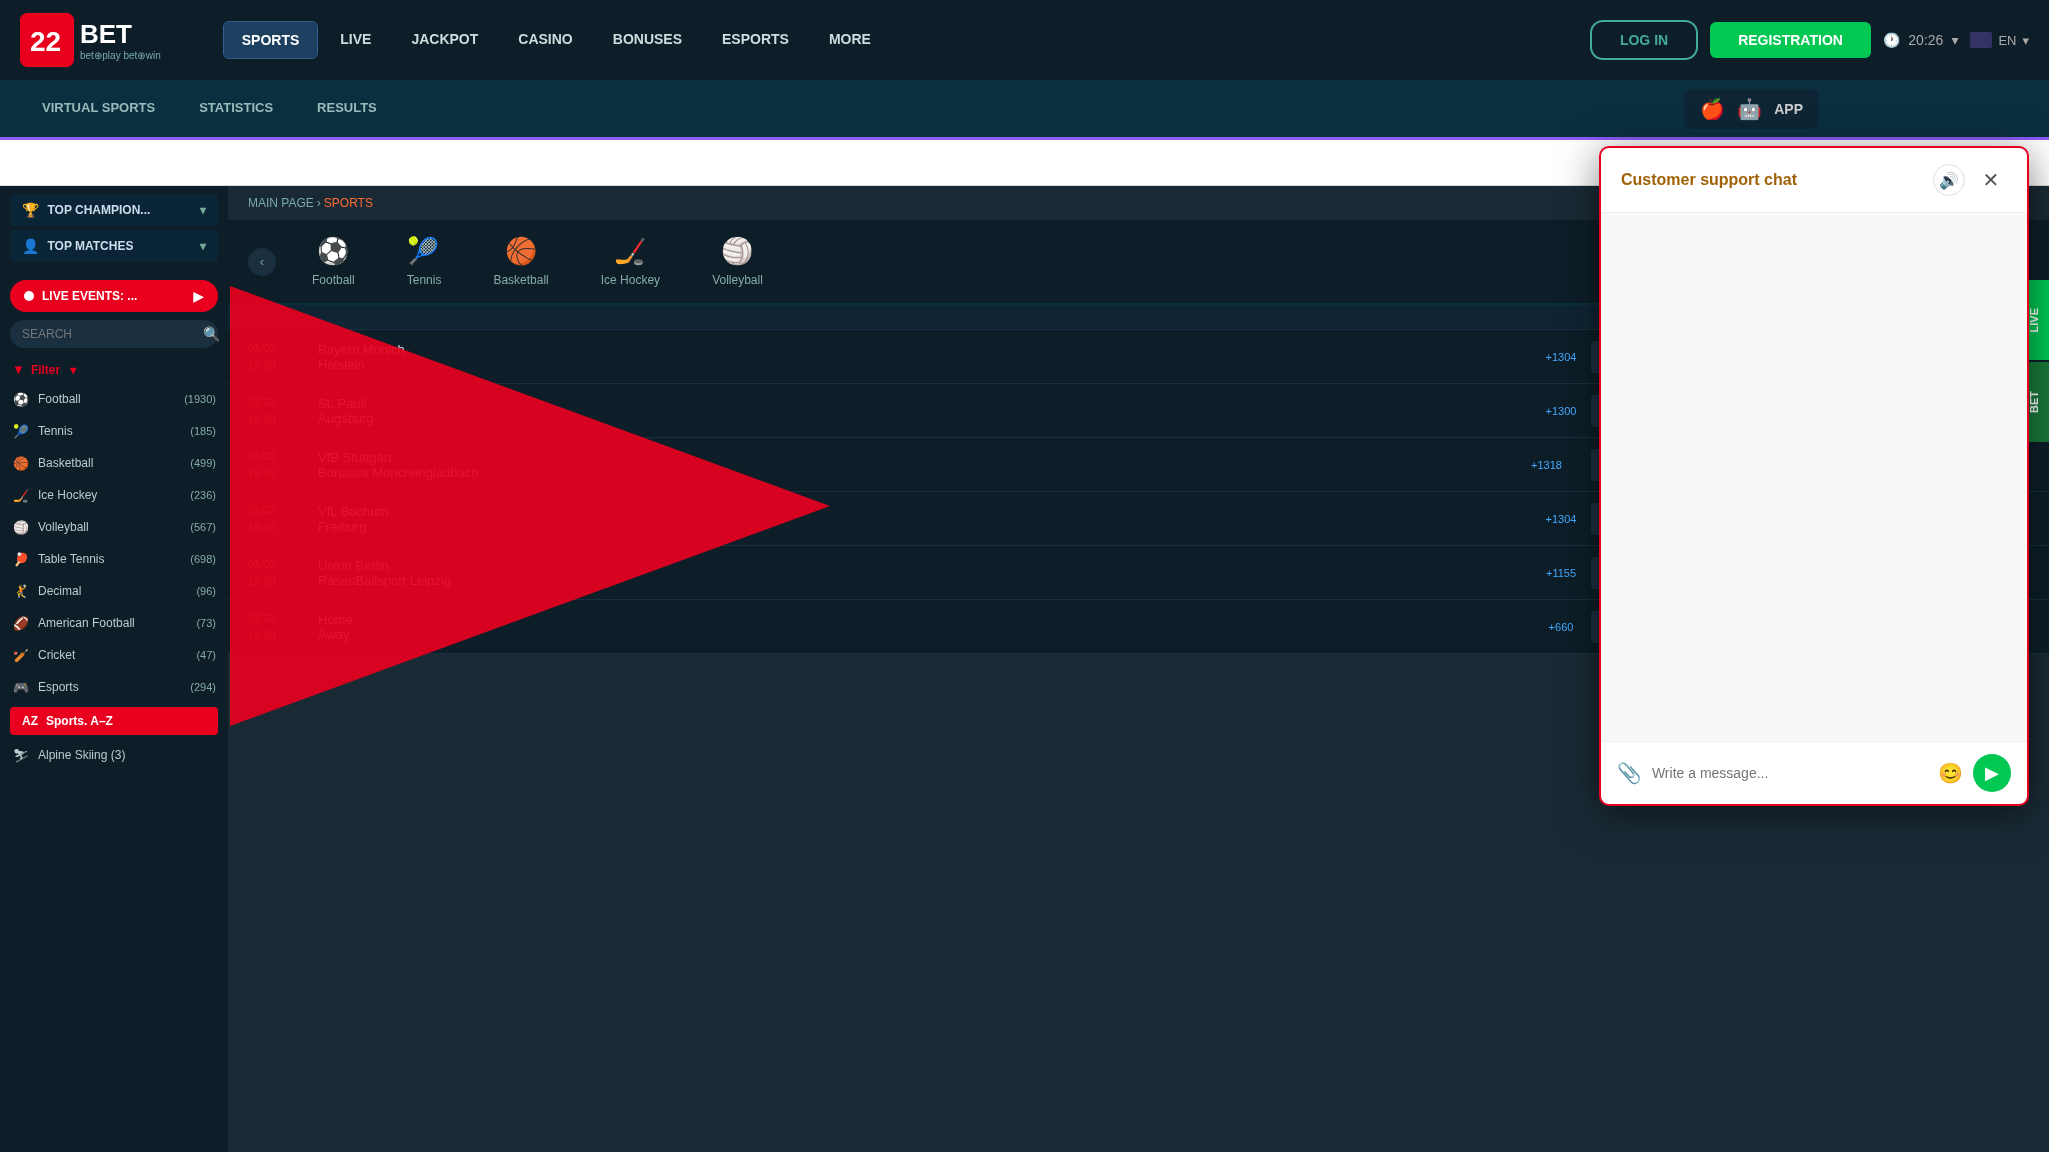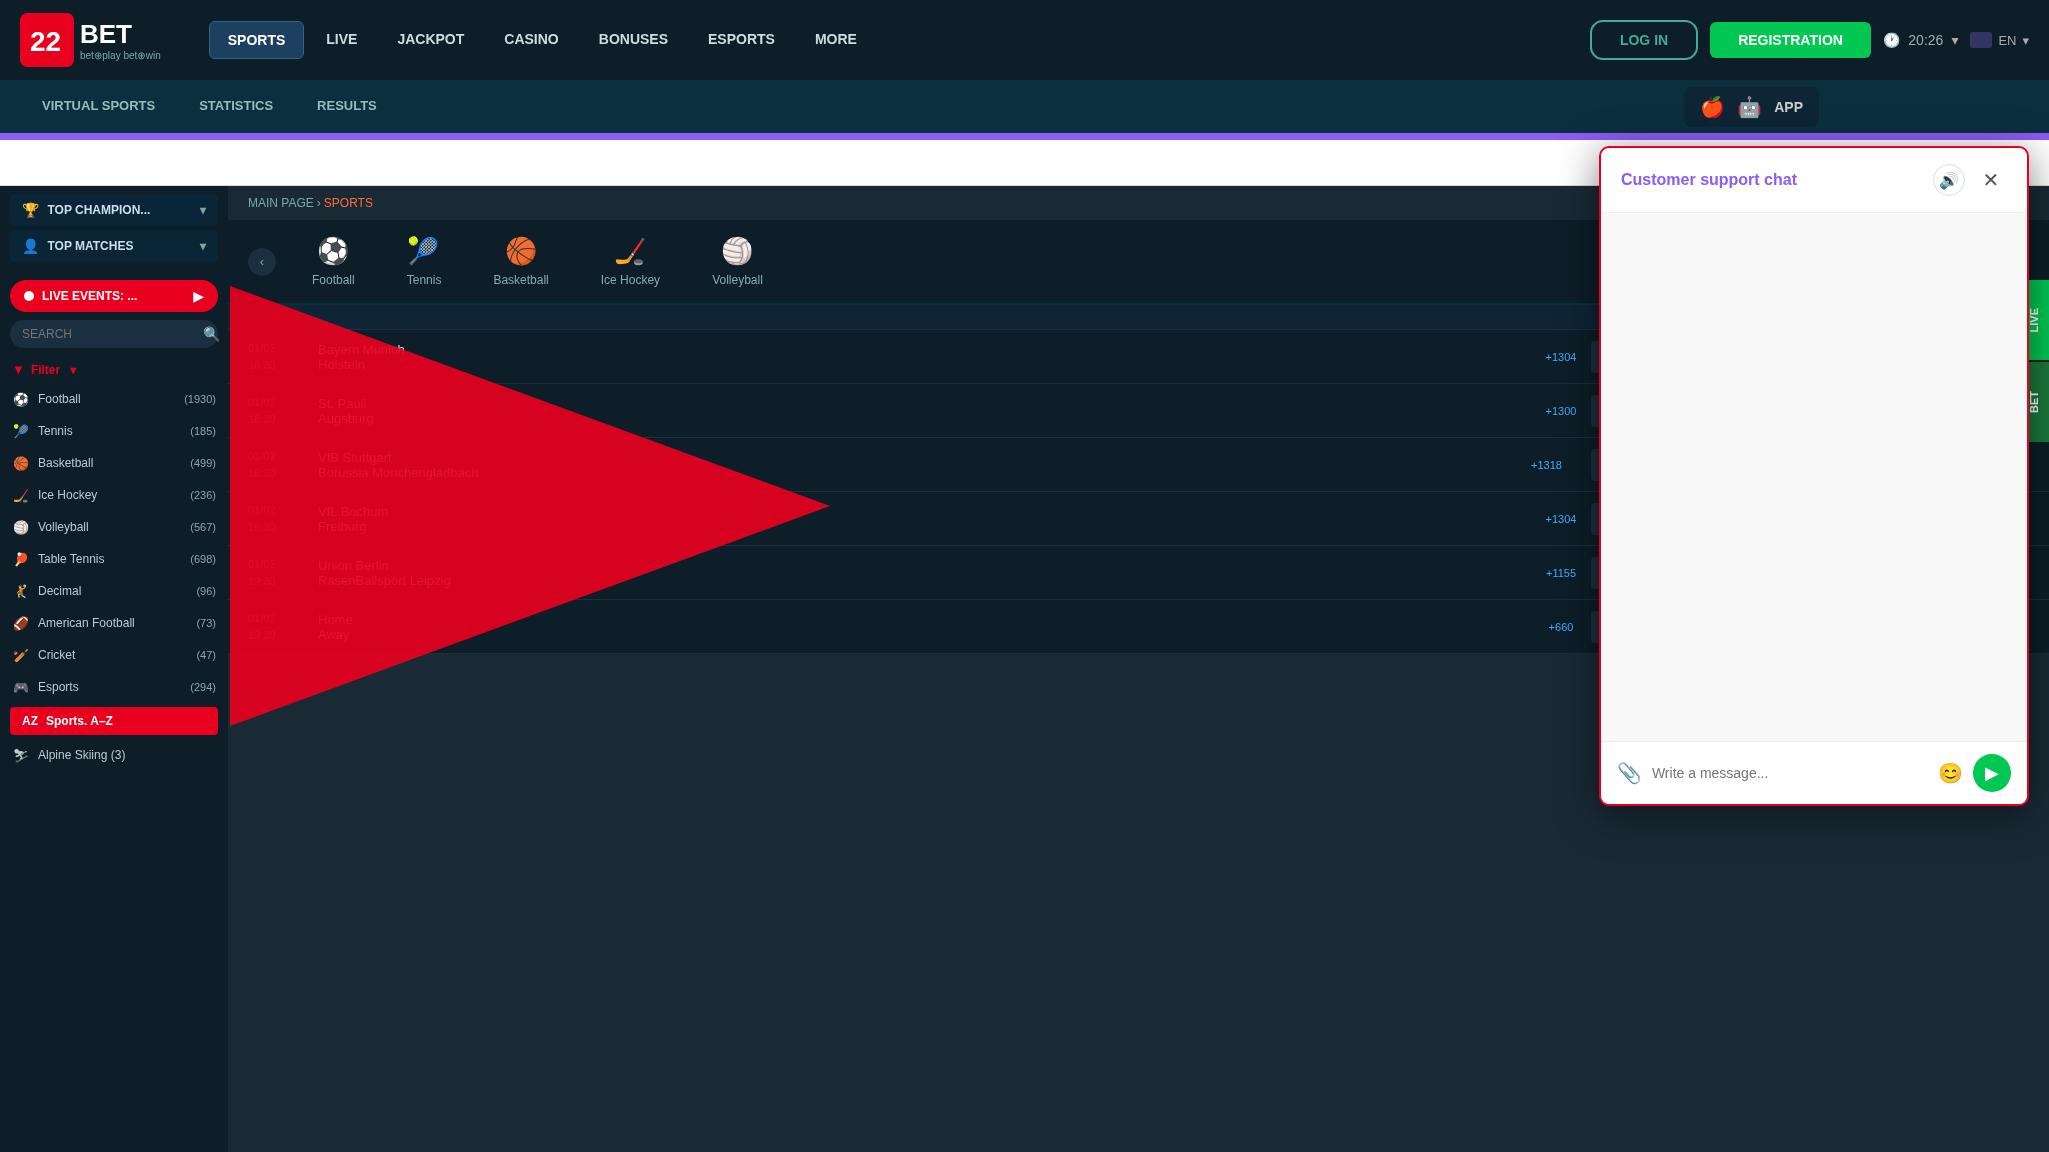--- a/index.html
+++ b/index.html
@@ -1,34 +1,34 @@
 <!DOCTYPE html>
 <html><head>
   <meta charset="utf-8">
   <style>
     * { margin: 0; padding: 0; box-sizing: border-box; }
     body { font-family: 'Arial', sans-serif; background: #1a2a35; color: #fff; font-size: 13px; overflow: hidden; width: 2049px; height: 1152px; }
 
     
     .header { background: #0d1e28; height: 80px; display: flex; align-items: center; padding: 0 20px; gap: 30px; }
-    .logo-area { display: flex; flex-direction: column; align-items: flex-start; margin-right: 18px; }
+    .logo-area { display: flex; flex-direction: column; align-items: flex-start; margin-right: 32px; }
     .logo-box { display: flex; align-items: center; gap: 6px; }
     .logo-icon { width: 54px; height: 54px; background: #e8001e; border-radius: 8px; display: flex; align-items: center; justify-content: center; font-size: 22px; font-weight: 900; color: #fff; }
     .nav-menu { display: flex; gap: 4px; flex: 1; }
     .nav-item { padding: 10px 18px; border-radius: 6px; cursor: pointer; font-size: 14px; font-weight: 600; color: #cdd; text-transform: uppercase; }
     .nav-item.active { background: #1e4060; color: #fff; border: 1px solid #2e6090; }
     .header-actions { display: flex; align-items: center; gap: 12px; }
     .btn-login { padding: 10px 28px; border: 2px solid #4a9; border-radius: 13px; background: transparent; color: #4a9; font-size: 14px; font-weight: 700; cursor: pointer; }
     .btn-register { padding: 10px 28px; border-radius: 6px; background: #00c853; color: #fff; font-size: 14px; font-weight: 700; cursor: pointer; border: none; }
     .time-area { display: flex; align-items: center; gap: 8px; color: #aaa; font-size: 14px; }
     .lang-area { display: flex; align-items: center; gap: 6px; color: #aaa; font-size: 13px; cursor: pointer; }
     .flag { width: 22px; height: 16px; background: #336; border-radius: 2px; display: inline-block; }
 
     
-    .subnav { background: #0a3040; height: 60px; display: flex; align-items: center; padding: 0 230px 0 20px; gap: 0; border-bottom: 7px solid #8b5cf6; }
+    .subnav { background: #0a3040; height: 60px; display: flex; align-items: center; padding: 0 230px 0 20px; gap: 0; border-bottom: 3px solid #8b5cf6; }
     .subnav-item { padding: 0 22px; height: 60px; display: flex; align-items: center; color: #9bb; font-size: 13px; font-weight: 600; cursor: pointer; text-transform: uppercase; border-bottom: 3px solid transparent; }
     .app-section { margin-left: auto; display: flex; align-items: center; gap: 12px; background: #0d2535; padding: 8px 16px; border-radius: 8px; }
     .app-label { color: #ccc; font-size: 14px; font-weight: 600; }
 
     
     .odds-bar { background: #fff; height: 46px; display: flex; align-items: center; justify-content: flex-end; padding: 0 20px; gap: 20px; border-bottom: 1px solid #ddd; position: relative; }
     .odds-label { color: #666; font-size: 12px; font-weight: 600; }
     .odds-select { display: flex; align-items: center; gap: 6px; border: 1px solid #ccc; border-radius: 4px; padding: 4px 10px; cursor: pointer; color: #333; font-size: 12px; }
     .tab-betslip { padding: 0 24px; height: 46px; display: flex; align-items: center; font-size: 13px; font-weight: 700; color: #333; border-bottom: 3px solid #0d8; cursor: pointer; }
     .tab-mybets { padding: 0 24px; height: 46px; display: flex; align-items: center; font-size: 13px; font-weight: 700; color: #999; cursor: pointer; }
@@ -68,21 +68,21 @@
     .sport-tab { display: flex; flex-direction: column; align-items: center; gap: 6px; cursor: pointer; padding: 6px 16px; color: #8aa; font-size: 12px; border-radius: 6px; }
     .sport-tab .tab-icon { font-size: 26px; }
     .prev-arrow { width: 28px; height: 28px; background: #1a3040; border-radius: 50%; display: flex; align-items: center; justify-content: center; cursor: pointer; color: #7a9; }
 
     
     .arrow-overlay { position: absolute; left: 230px; top: 186px; width: 800px; height: 640px; pointer-events: none; z-index: 100; }
 
     
     .chat-panel { position: absolute; right: 20px; top: 146px; width: 430px; height: 660px; background: #fff; border-radius: 10px; box-shadow: 0 8px 40px rgba(0,0,0,0.5); z-index: 200; display: flex; flex-direction: column; border: 2px solid #e8001e; }
     .chat-header { display: flex; align-items: center; padding: 16px 20px; border-bottom: 1px solid #eee; gap: 10px; }
-    .chat-title { flex: 1; font-size: 16px; font-weight: 700; color: #8b5cf6; }
+    .chat-title { flex: 1; font-size: 16px; font-weight: 700; color: #a16207; }
     .chat-sound { width: 32px; height: 32px; border: 1px solid #ddd; border-radius: 50%; display: flex; align-items: center; justify-content: center; cursor: pointer; color: #555; font-size: 16px; }
     .chat-close { width: 32px; height: 32px; display: flex; align-items: center; justify-content: center; cursor: pointer; color: #555; font-size: 20px; }
     .chat-body { flex: 1; overflow-y: auto; padding: 16px; background: #f8f8f8; }
     .chat-footer { display: flex; align-items: center; padding: 12px 16px; border-top: 1px solid #eee; gap: 10px; background: #fff; border-radius: 0 0 10px 10px; }
     .chat-attach { color: #999; font-size: 20px; cursor: pointer; }
     .chat-input { flex: 1; border: none; outline: none; font-size: 14px; color: #999; background: transparent; }
     .chat-emoji { color: #999; font-size: 20px; cursor: pointer; }
     .chat-send { width: 38px; height: 38px; background: #00c853; border-radius: 50%; display: flex; align-items: center; justify-content: center; cursor: pointer; color: #fff; font-size: 18px; }
 
     

